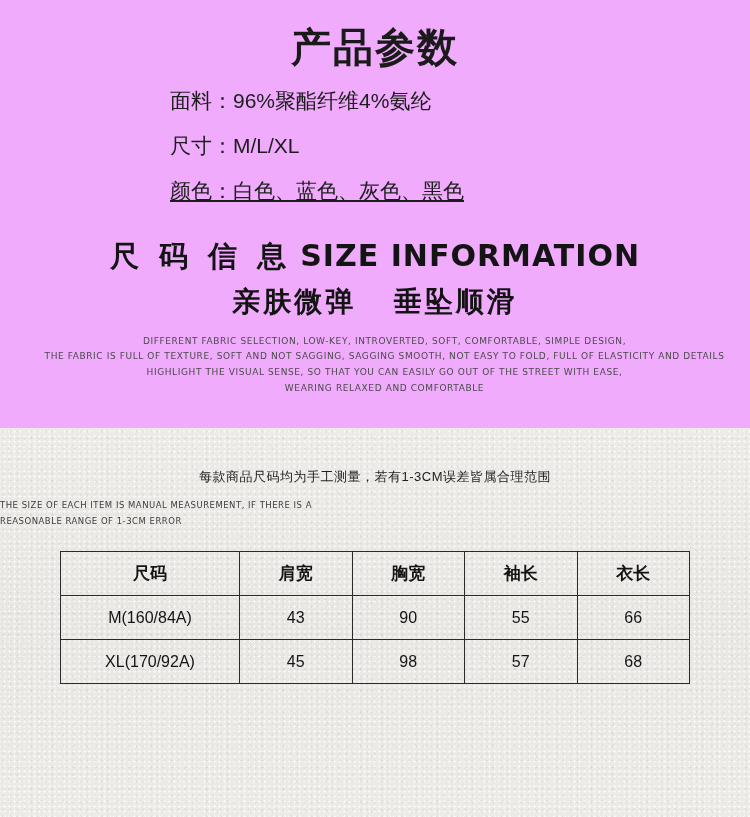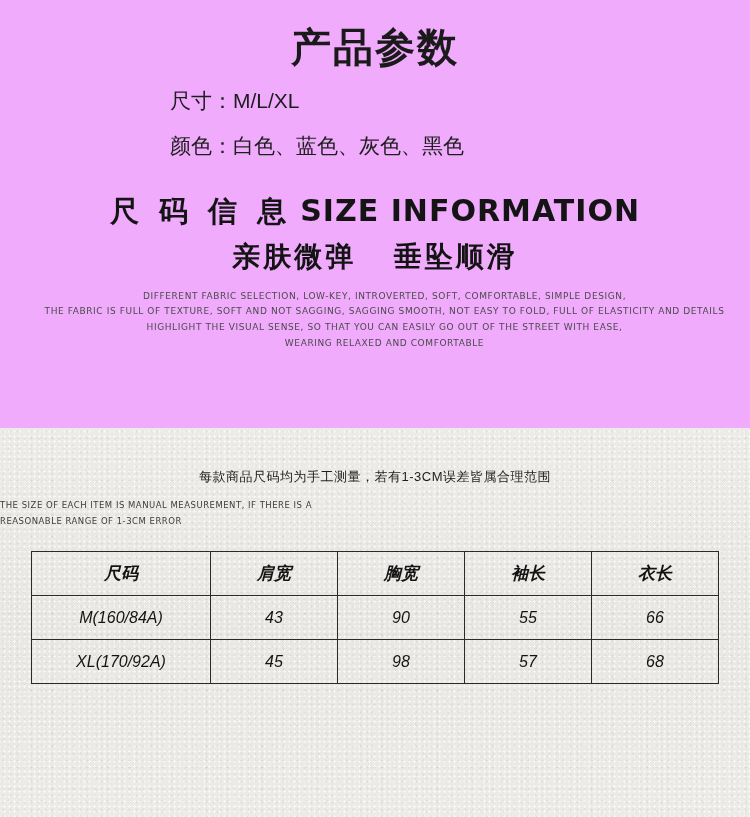--- a/index.html
+++ b/index.html
@@ -44,21 +44,21 @@
     padding: 0 0 0 10px;
   }
   .spec-row {
     font-size: 21px;
     color: #1d1d1d;
     line-height: 1.0;
     margin-bottom: 24px;
     white-space: nowrap;
     font-weight: 400;
   }
-  .spec-row:last-child { margin-bottom: 0; }
+  .spec-row:last-child { margin-bottom: 0; text-decoration: underline; }
 
   .size-info-heading {
     text-align: center;
     margin-top: 38px;
     font-size: 29px;
     font-weight: 700;
     color: #141414;
     line-height: 1.1;
   }
   .size-info-heading .cn {
@@ -122,22 +122,21 @@
     font-size: 8.5px;
     letter-spacing: 0.5px;
     color: #3d3d3d;
     line-height: 1.85;
     text-transform: uppercase;
   }
 
   
   .size-table-wrap {
     margin: 22px auto 0 auto;
-    width: 688px;
-    font-style: italic;
+    width: 630px;
   }
   table.size-table {
     width: 100%;
     border-collapse: collapse;
     table-layout: fixed;
   }
   table.size-table th,
   table.size-table td {
     border: 1px solid #2b2b2b;
     height: 41px;
@@ -160,20 +159,21 @@
 </head>
 <body>
 
 <div class="page">
 
   <div class="top-section">
 
     <h1 class="main-title">产品参数</h1>
 
     <div class="spec-list">
+      <div class="spec-row">面料：96%聚酯纤维4%氨纶</div>
       <div class="spec-row">尺寸：M/L/XL</div>
       <div class="spec-row">颜色：白色、蓝色、灰色、黑色</div>
     </div>
 
     <div class="size-info-heading">
       <span class="cn">尺 码 信 息</span>
       <span class="en">SIZE INFORMATION</span>
     </div>
 
     <div class="sub-heading">

